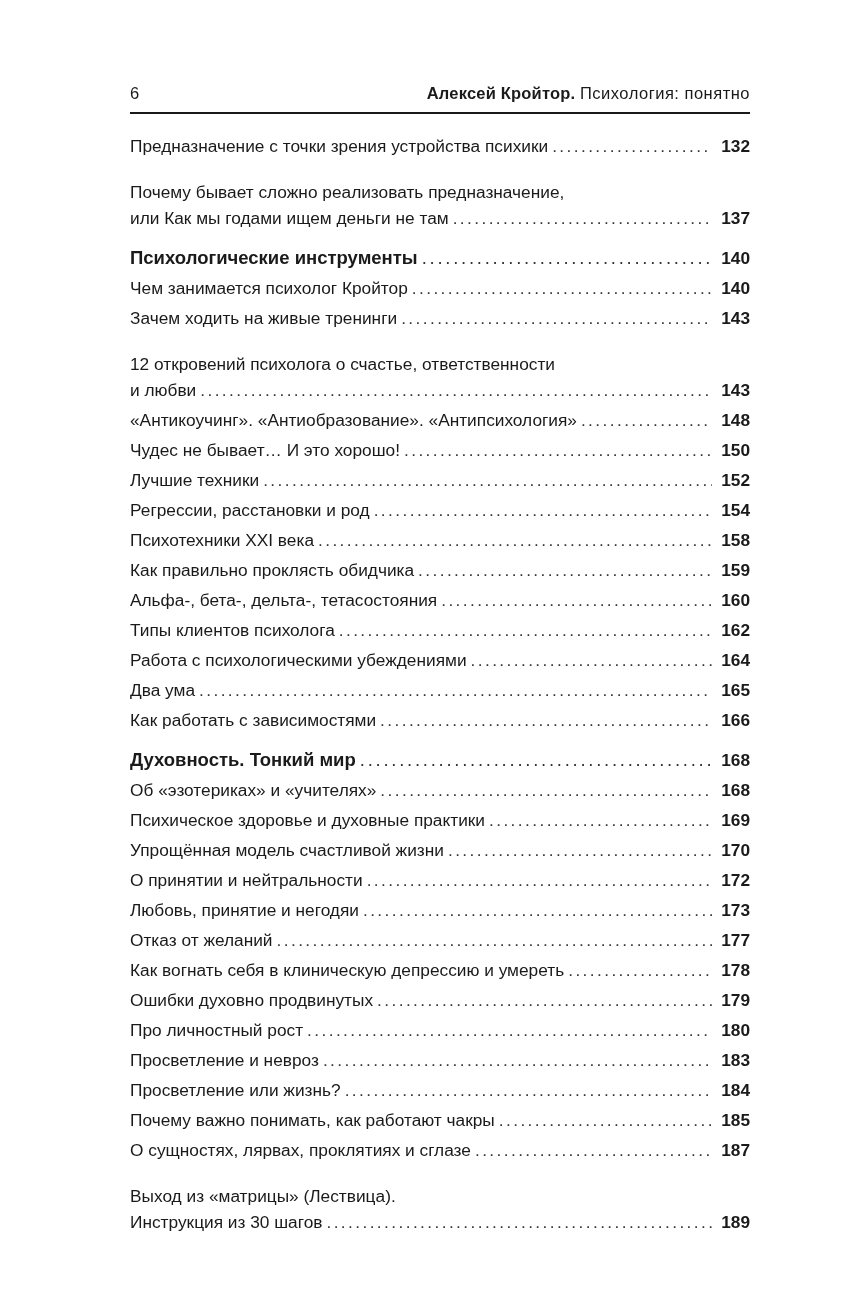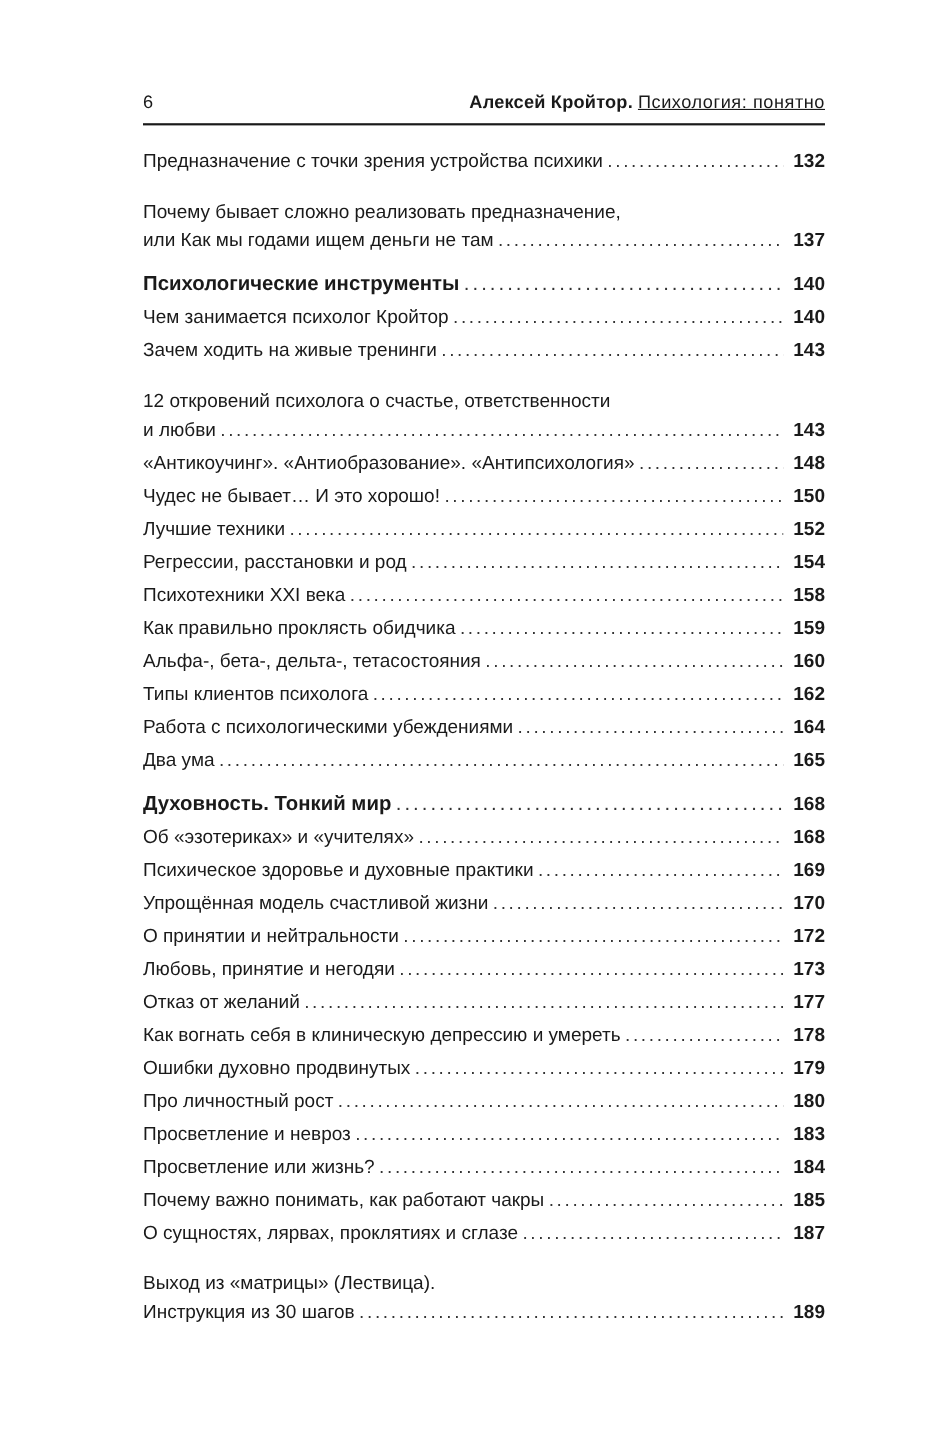--- a/index.html
+++ b/index.html
@@ -4,21 +4,21 @@
 <style>
   html, body { margin: 0; padding: 0; background: #ffffff; }
   body { width: 844px; height: 1311px; position: relative; overflow: hidden;
          font-family: "Liberation Sans", "DejaVu Sans", sans-serif; color: #1a1a1a; }
   .page { position: absolute; left: 130px; top: 0; width: 620px; }
   .header { position: absolute; top: 84px; left: 0; width: 620px; height: 24px;
             font-size: 16.5px; }
   .header .num { position: absolute; left: 0; top: 0; }
   .header .title { position: absolute; right: 0; top: 0; white-space: nowrap; }
   .header .author { font-weight: bold; letter-spacing: 0.2px; margin-top: 34px; }
-  .header .book { font-weight: normal; letter-spacing: 0.5px; text-decoration: underline; }
+  .header .book { font-weight: normal; letter-spacing: 0.5px; }
   .rule { position: absolute; top: 112px; left: 0; width: 620px; height: 2px; background: #1a1a1a; }
   .toc { position: absolute; top: 133px; left: 0; width: 620px; }
   .entry { position: relative; font-size: 17.3px; line-height: 26px; margin-bottom: 4px; }
   .entry.section { font-weight: bold; font-size: 18.5px; margin-top: 14px; }
   .entry.section + .entry { }
   .line-first { display: block; white-space: nowrap; margin-top: 20px; }
   .row { display: flex; align-items: baseline; white-space: nowrap; }
   .row .label { flex: 0 0 auto; }
   .row .dots { flex: 1 1 auto; overflow: hidden; margin: 0 6px 0 4px; font-weight: normal;
                letter-spacing: 3.1px; color: #333; }
@@ -146,20 +146,27 @@
           <span class="page-num">164</span>
         </div>
       </div>
       <div class="entry">
         <div class="row">
           <span class="label">Два ума</span>
           <span class="dots"></span>
           <span class="page-num">165</span>
         </div>
       </div>
+      <div class="entry">
+        <div class="row">
+          <span class="label">Как работать с зависимостями</span>
+          <span class="dots"></span>
+          <span class="page-num">166</span>
+        </div>
+      </div>
       <div class="entry section">
         <div class="row">
           <span class="label">Духовность. Тонкий мир</span>
           <span class="dots"></span>
           <span class="page-num">168</span>
         </div>
       </div>
       <div class="entry">
         <div class="row">
           <span class="label">Об «эзотериках» и «учителях»</span>

